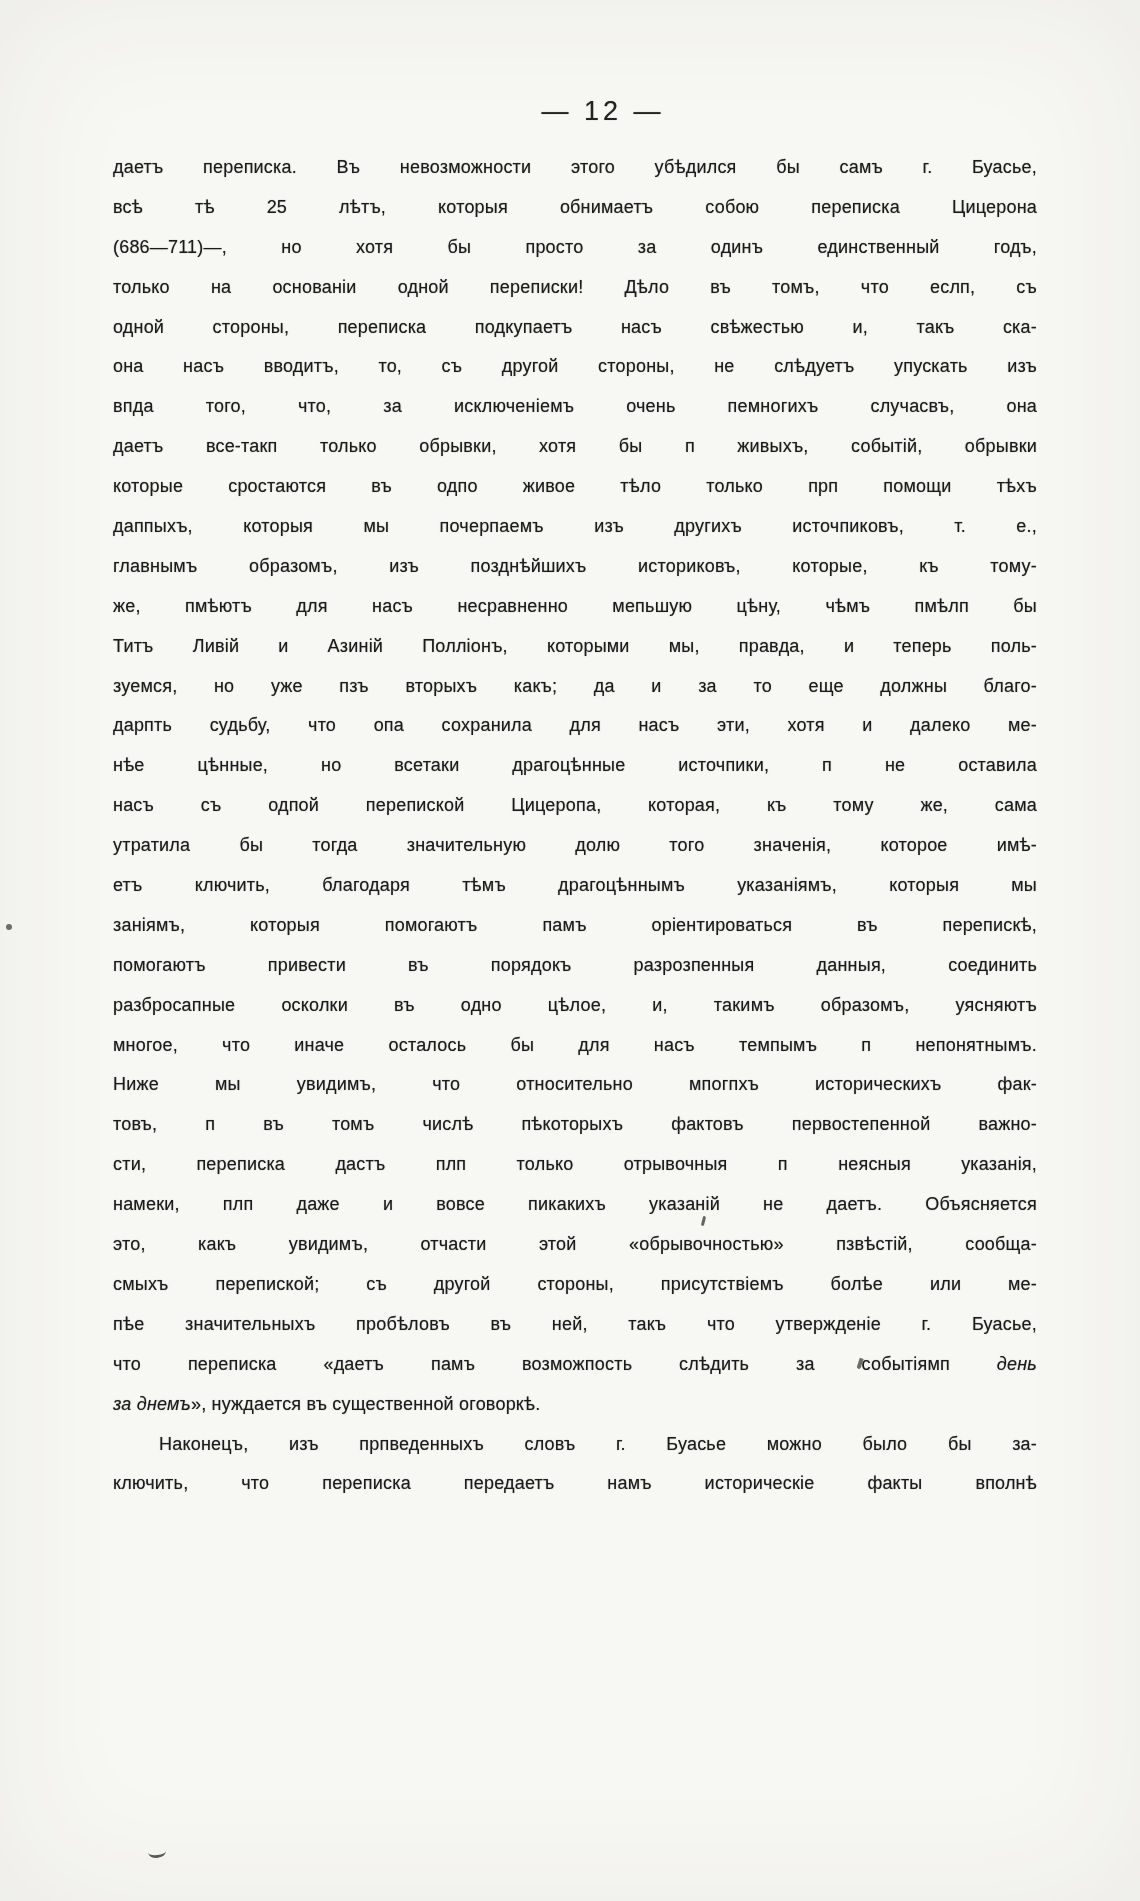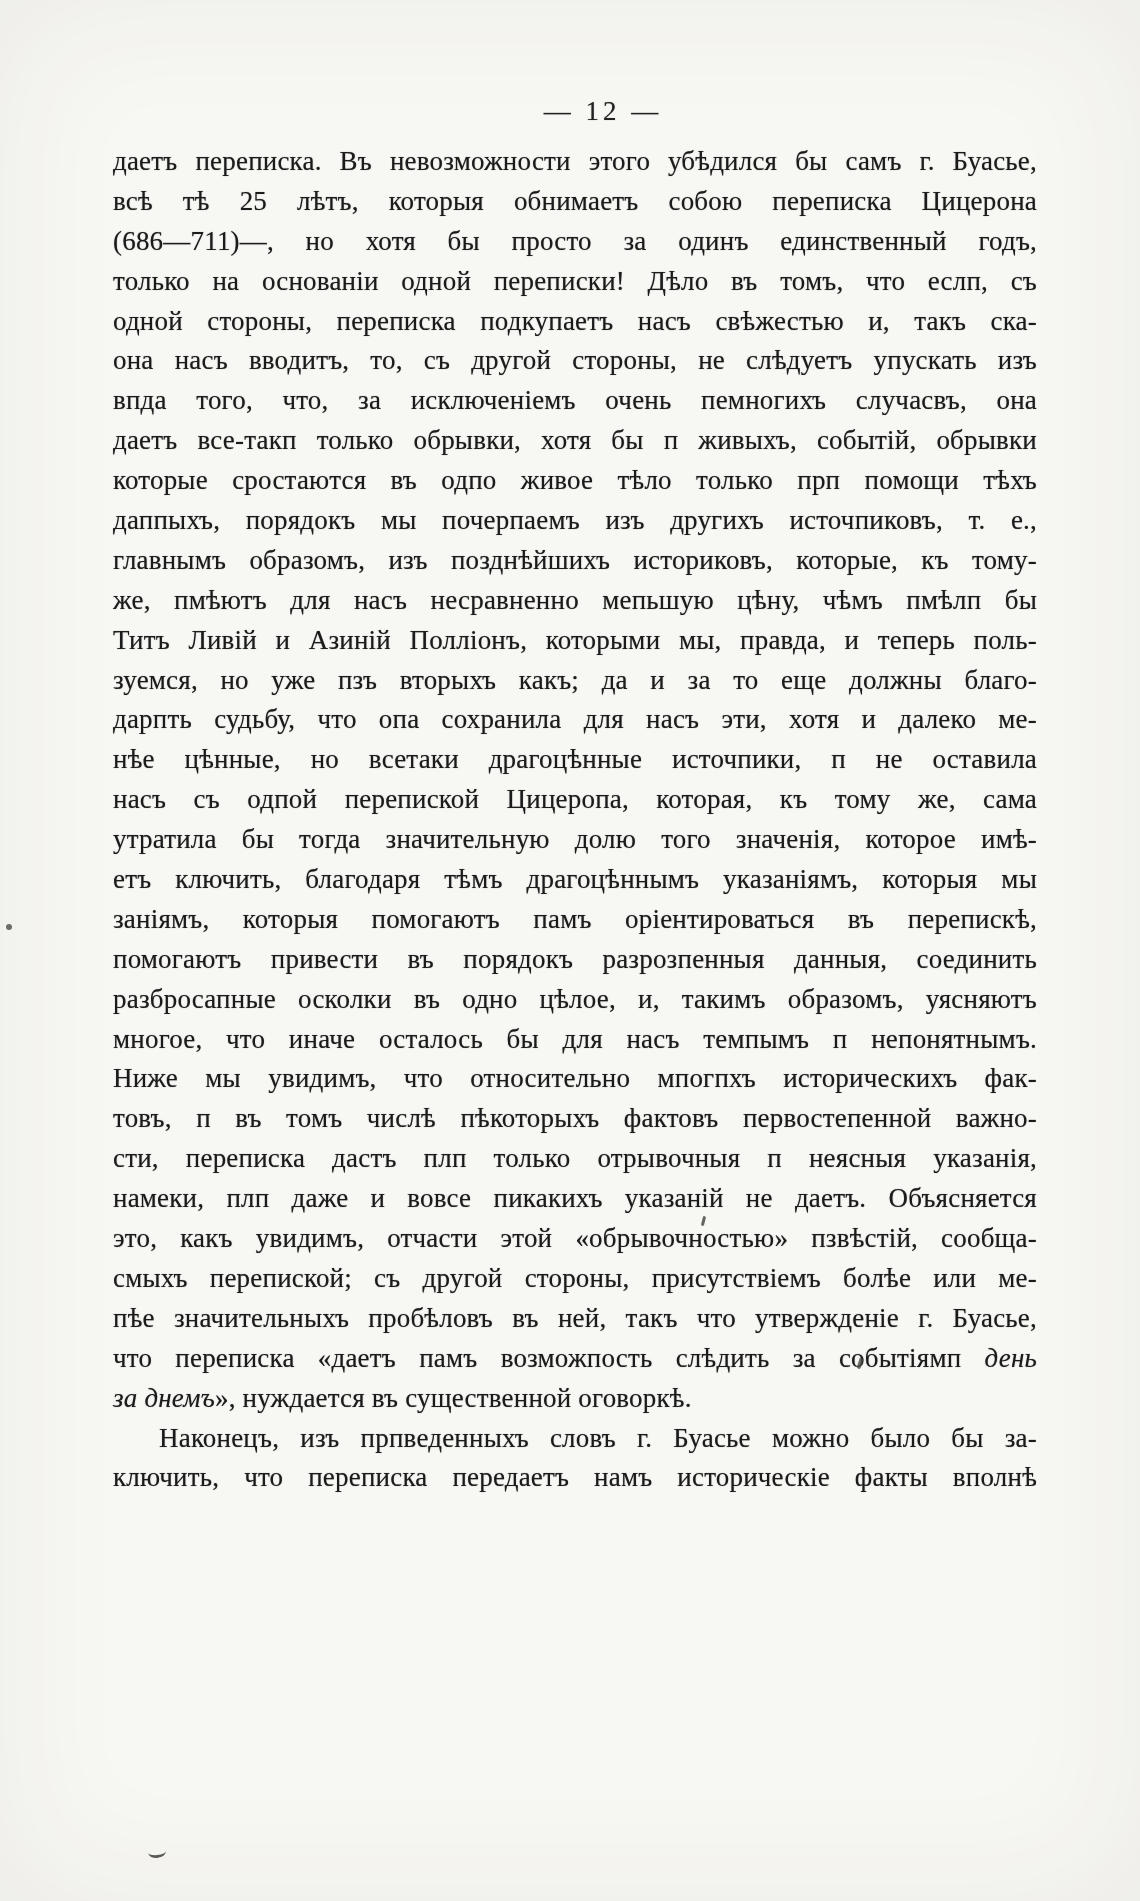--- a/index.html
+++ b/index.html
@@ -11,21 +11,21 @@
     height: 1901px;
     overflow: hidden;
     background: #eeeeec;
   }
   .page {
     position: relative;
     width: 1140px;
     height: 1901px;
     background: #f7f7f4;
     box-shadow: inset 0 0 140px rgba(60,55,45,0.06);
-    font-family: Liberation Serif, serif;
+    font-family: Liberation Sans, sans-serif;
     color: #1b1b1b;
   }
   .pagenum {
     position: absolute;
     top: 96px;
     left: 0;
     width: 100%;
     text-align: center;
     transform: translateX(33px);
     font-size: 27px;
@@ -33,22 +33,22 @@
     color: #222;
     text-shadow: 0 0 1px rgba(20,20,20,0.45);
   }
   .text {
     position: absolute;
     top: 147px;
     left: 113px;
     width: 924px;
   }
   .line {
-    line-height: 29px;
-    font-size: 27px;
+    line-height: 41px;
+    font-size: 18px;
     letter-spacing: 0.2px;
     text-align: justify;
     text-align-last: justify;
     height: 39.9px;
     overflow: visible;
     white-space: normal;
     text-shadow: 0 0 1px rgba(25,25,25,0.5);
   }
   .line.para-end {
     text-align-last: left;
@@ -101,21 +101,21 @@
   <div class="text">
       <div class="line">даетъ переписка. Въ невозможности этого убѣдился бы самъ г. Буасье,</div>
       <div class="line">всѣ тѣ 25 лѣтъ, которыя обнимаетъ собою переписка Цицерона</div>
       <div class="line">(686—711)—, но хотя бы просто за одинъ единственный годъ,</div>
       <div class="line">только на основаніи одной переписки! Дѣло въ томъ, что еслп, съ</div>
       <div class="line">одной стороны, переписка подкупаетъ насъ свѣжестью и, такъ ска-</div>
       <div class="line">она насъ вводитъ, то, съ другой стороны, не слѣдуетъ упускать изъ</div>
       <div class="line">впда того, что, за исключеніемъ очень пемногихъ случасвъ, она</div>
       <div class="line">даетъ все-такп только обрывки, хотя бы п живыхъ, событій, обрывки</div>
       <div class="line">которые сростаются въ одпо живое тѣло только прп помощи тѣхъ</div>
-      <div class="line">даппыхъ, порядокъ мы почерпаемъ изъ другихъ источпиковъ, т. е.,</div>
+      <div class="line">даппыхъ, которыя мы почерпаемъ изъ другихъ источпиковъ, т. е.,</div>
       <div class="line">главнымъ образомъ, изъ позднѣйшихъ историковъ, которые, къ тому-</div>
       <div class="line">же, пмѣютъ для насъ несравненно мепьшую цѣну, чѣмъ пмѣлп бы</div>
       <div class="line">Титъ Ливій и Азиній Полліонъ, которыми мы, правда, и теперь поль-</div>
       <div class="line">зуемся, но уже пзъ вторыхъ какъ; да и за то еще должны благо-</div>
       <div class="line">дарпть судьбу, что опа сохранила для насъ эти, хотя и далеко ме-</div>
       <div class="line">нѣе цѣнные, но всетаки драгоцѣнные источпики, п не оставила</div>
       <div class="line">насъ съ одпой перепиской Цицеропа, которая, къ тому же, сама</div>
       <div class="line">утратила бы тогда значительную долю того значенія, которое имѣ-</div>
       <div class="line">етъ ключить, благодаря тѣмъ драгоцѣннымъ указаніямъ, которыя мы</div>
       <div class="line">заніямъ, которыя помогаютъ памъ оріентироваться въ перепискѣ,</div>

